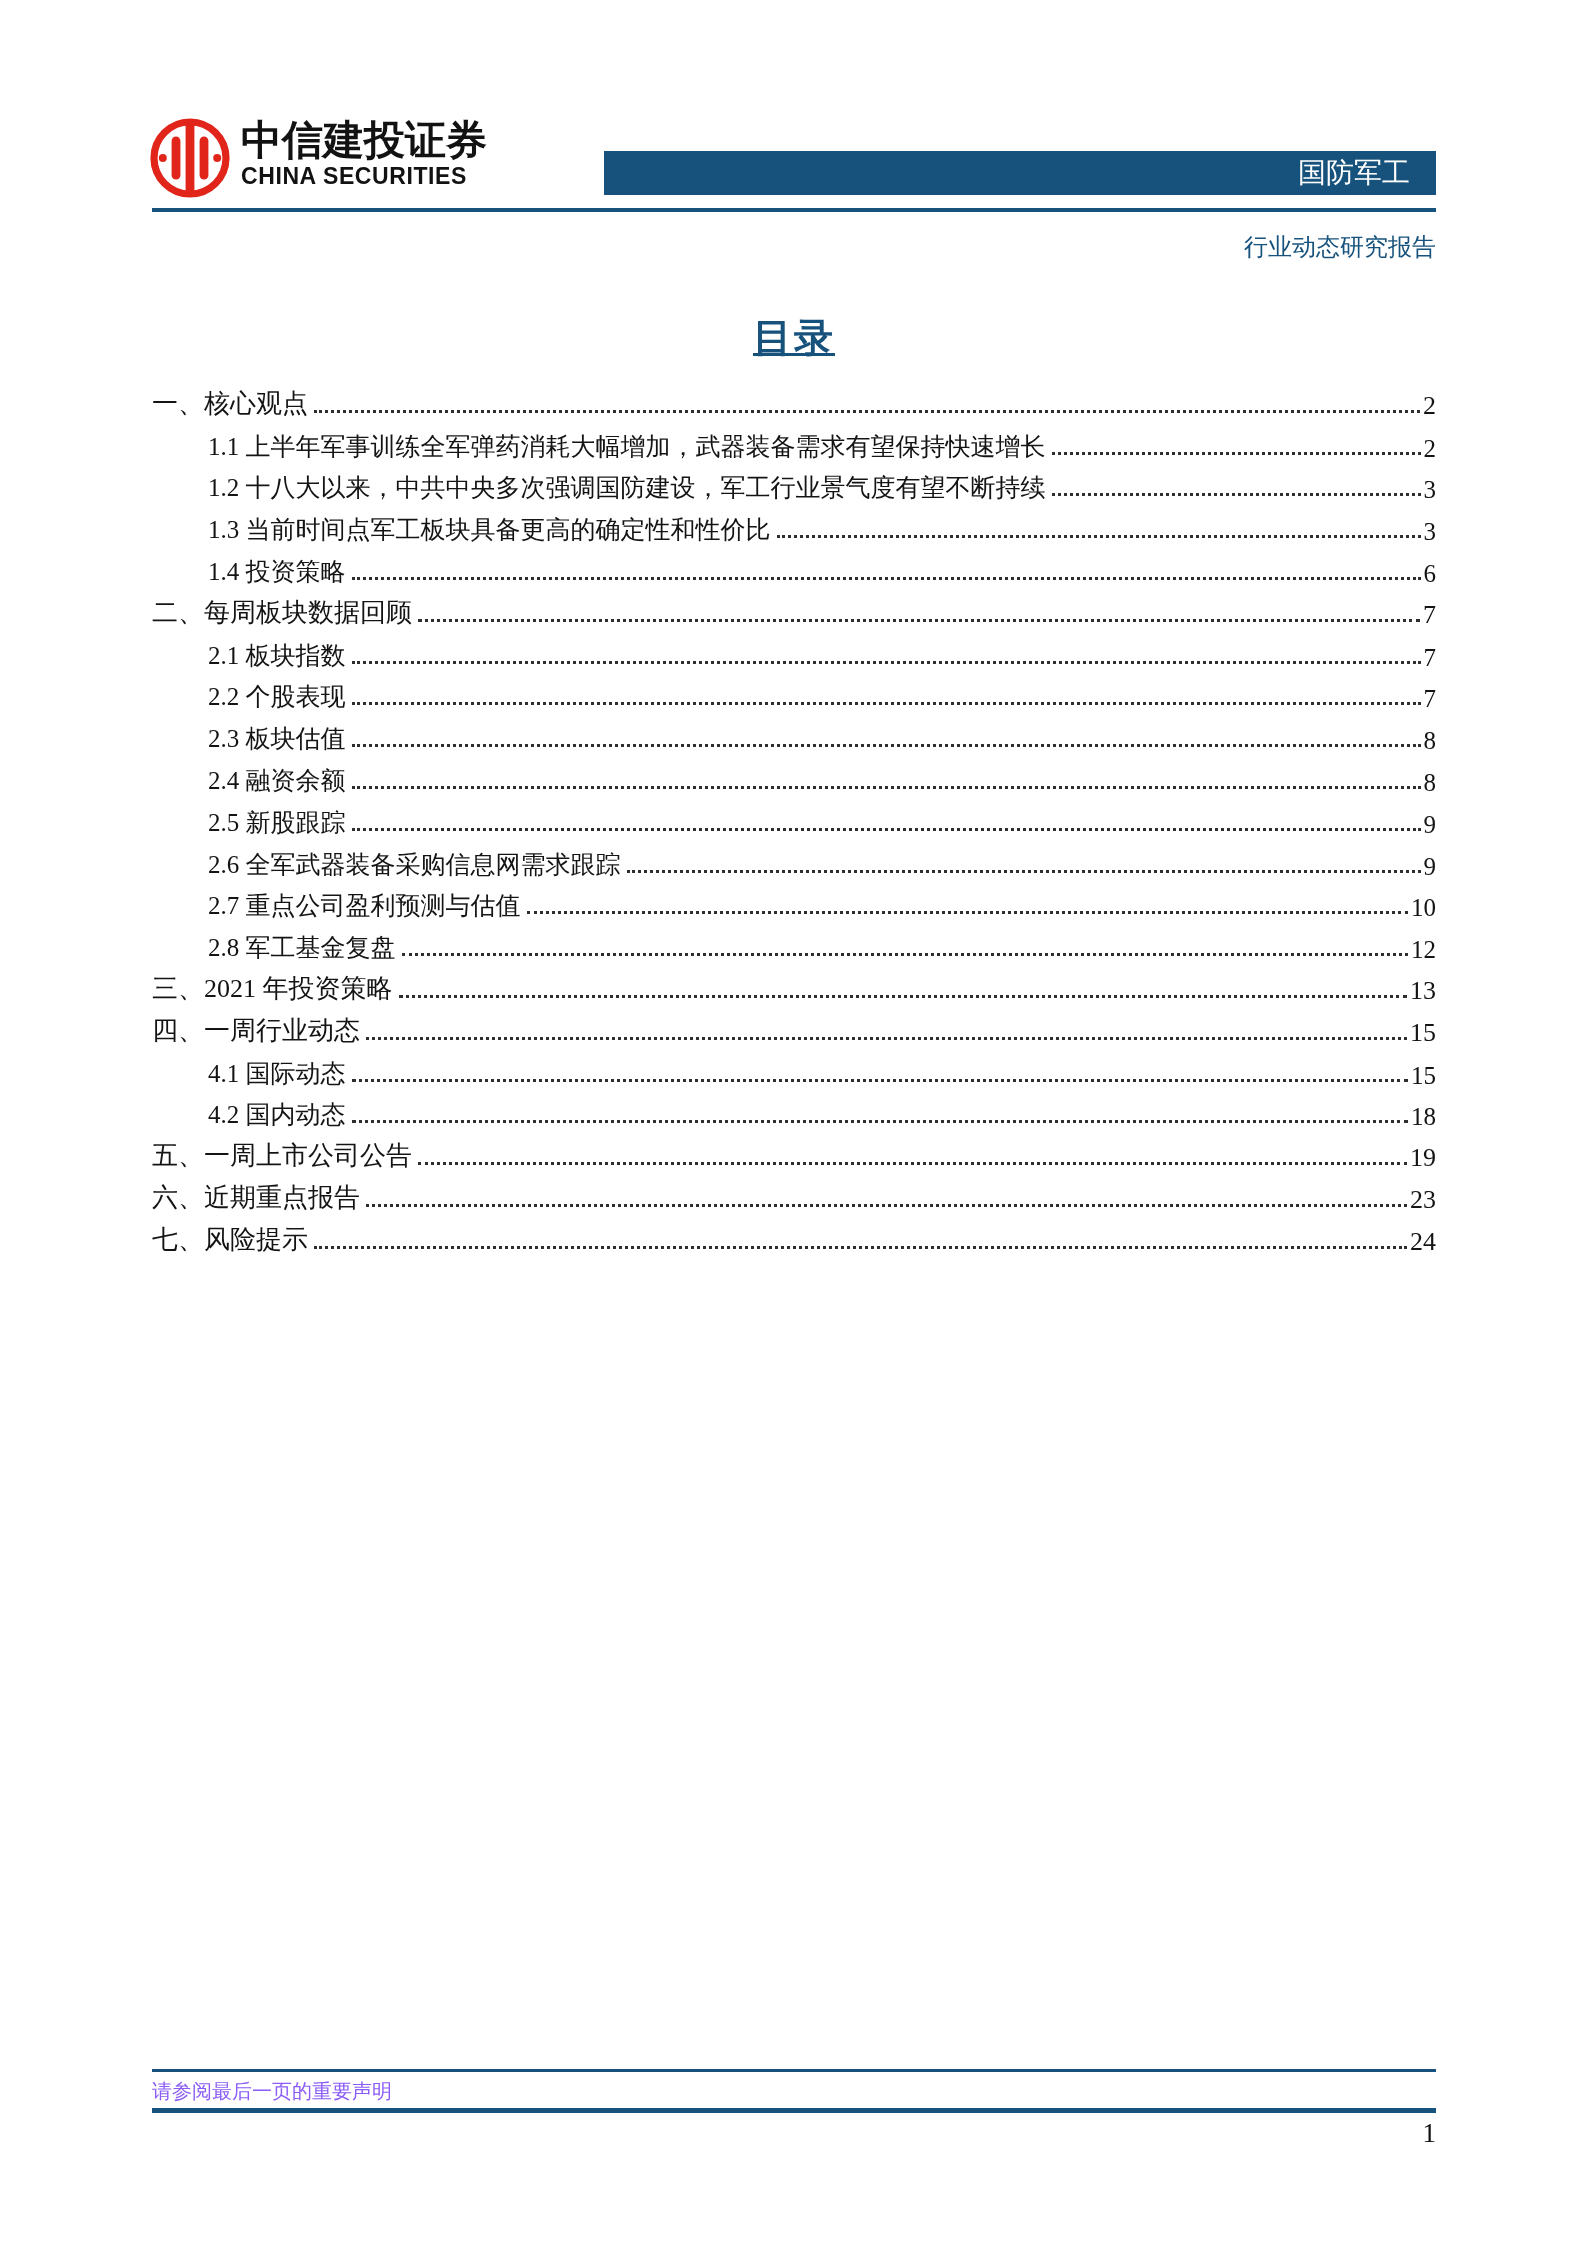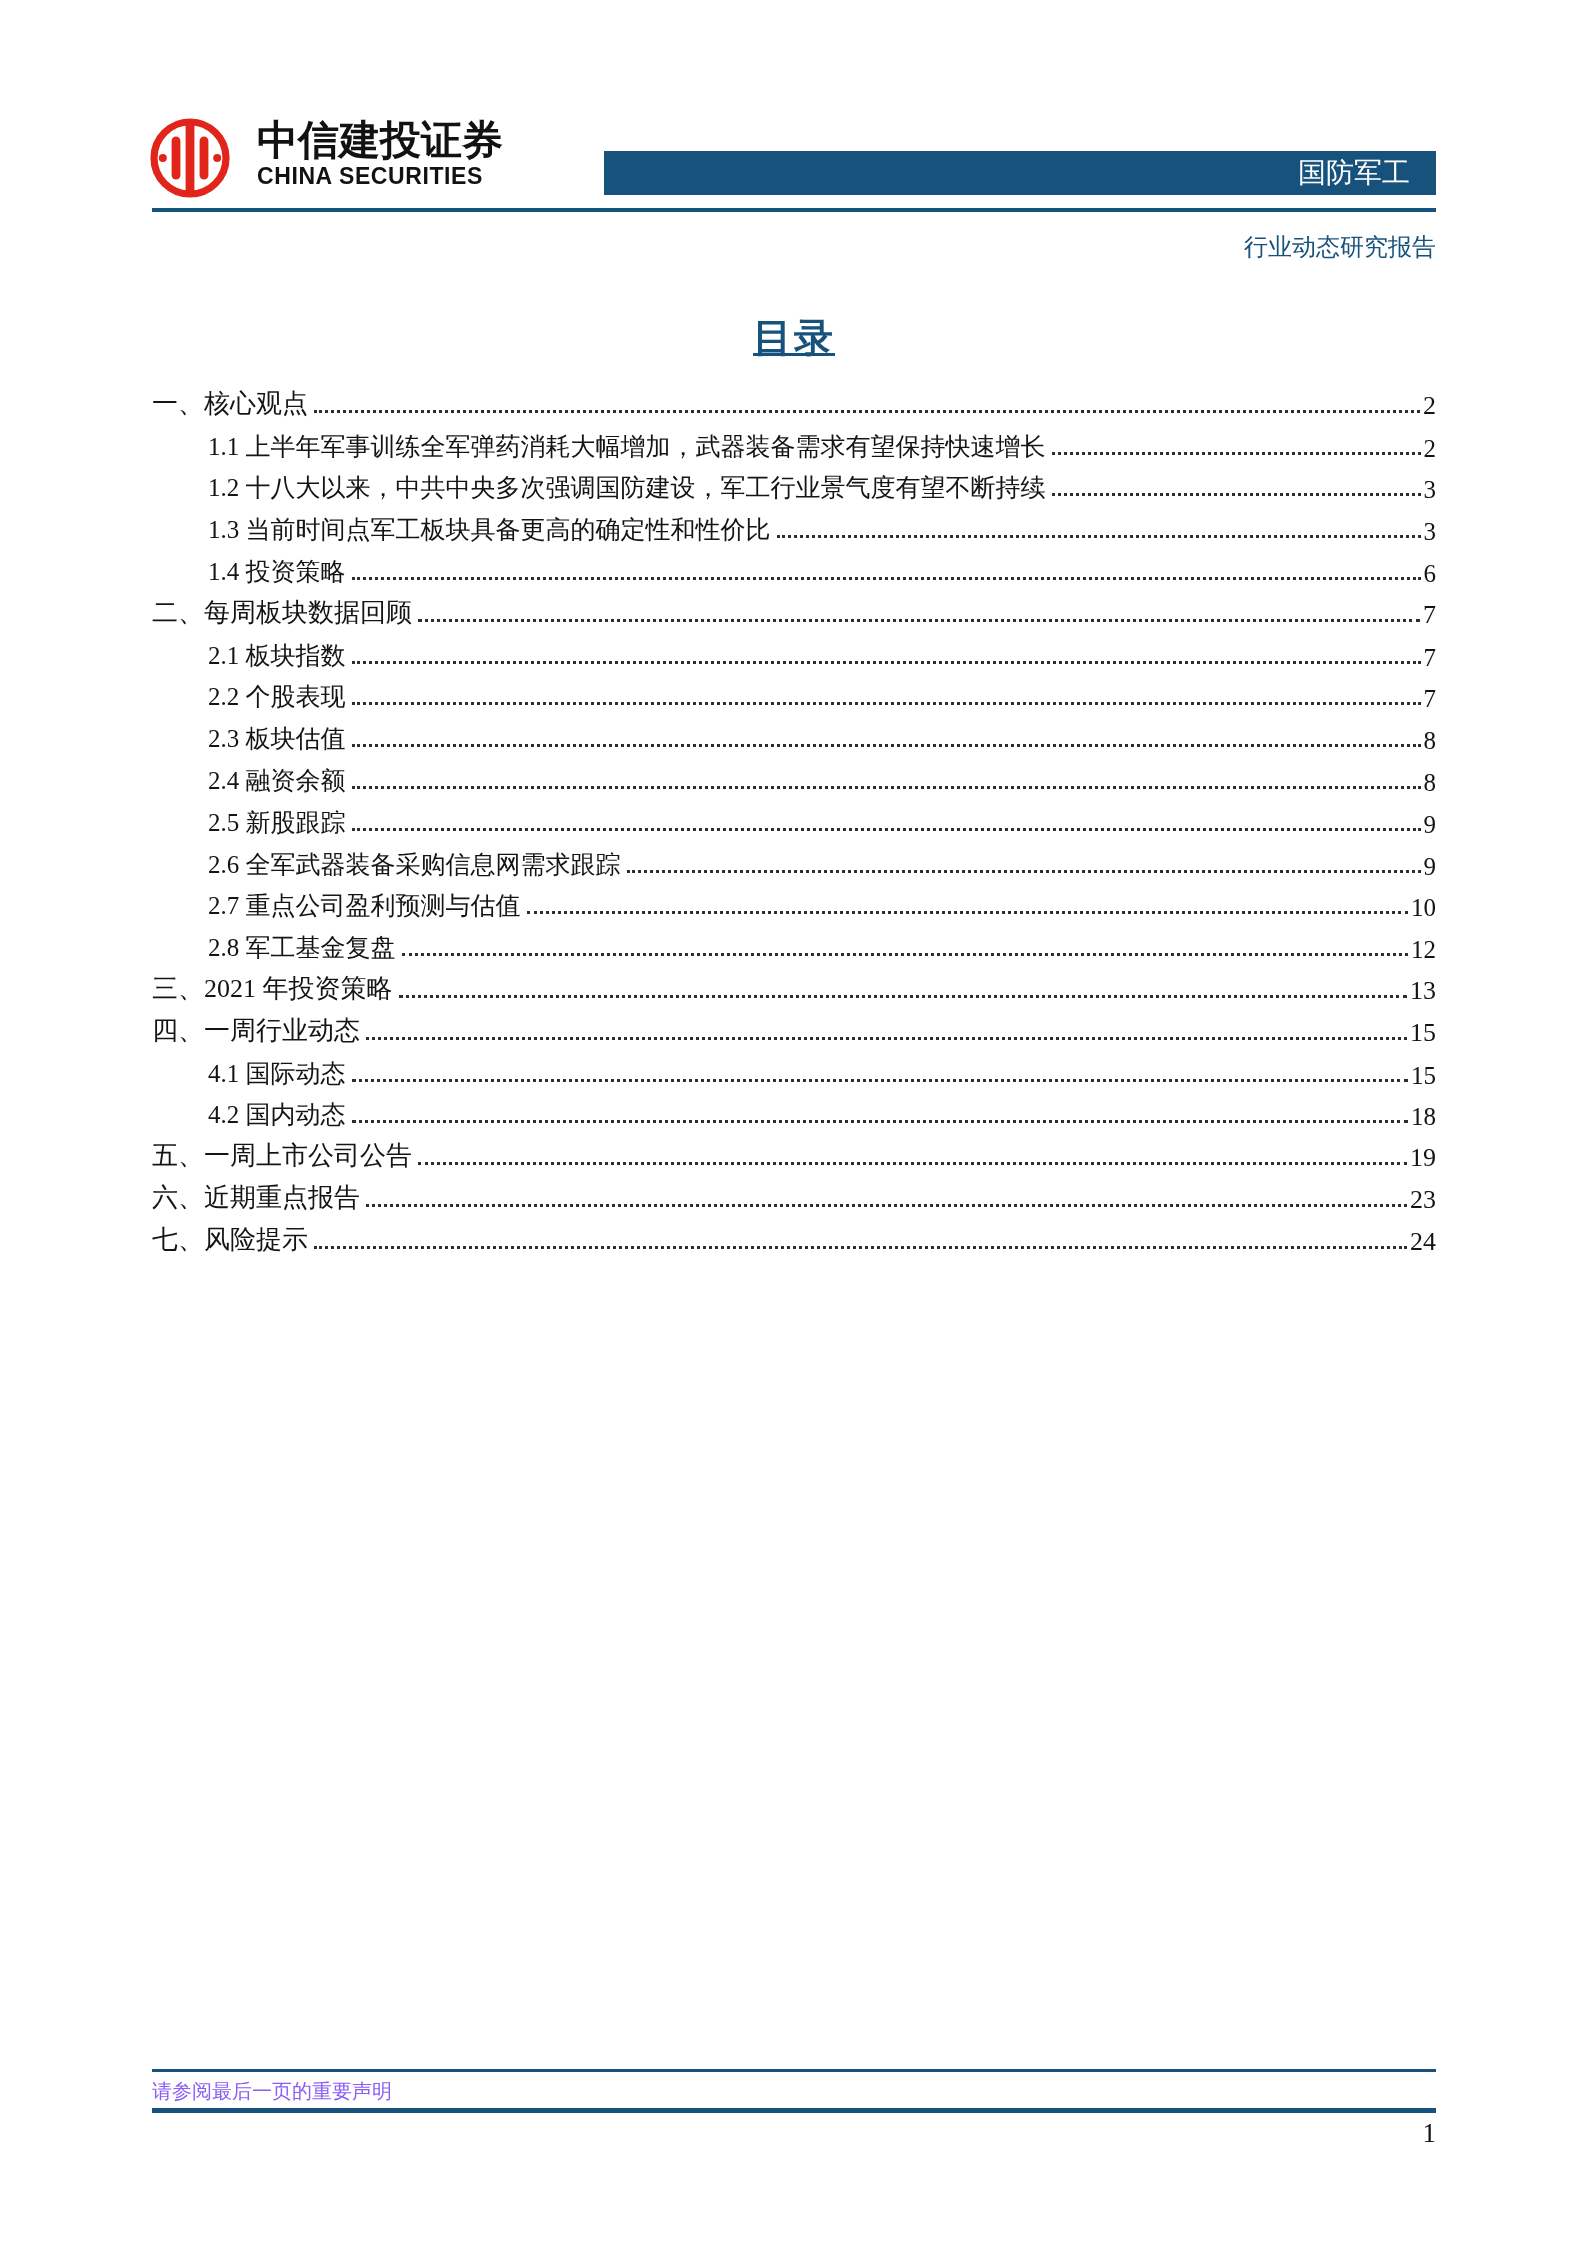--- a/index.html
+++ b/index.html
@@ -4,21 +4,21 @@
 <style>
   * { margin:0; padding:0; box-sizing:border-box; }
   html,body { background:#ffffff; }
   body { font-family:"Liberation Serif","DejaVu Serif",serif; color:#1a1a1a; }
   .page {
     position:relative; width:1586px; height:2244px; background:#ffffff;
     overflow:hidden; margin:0 auto;
   }
 
   
-  .logo-row { position:absolute; left:150px; top:118px; display:flex; align-items:flex-start;gap:16px; }
+  .logo-row { position:absolute; left:150px; top:118px; display:flex; align-items:flex-start; }
   .logo-mark { width:80px; height:80px; flex:0 0 auto; }
   .logo-text { margin-left:11px; font-family:"Liberation Sans","DejaVu Sans",sans-serif; }
   .logo-cn { font-size:41px; font-weight:bold; color:#121212; line-height:1.12; letter-spacing:0px; }
   .logo-en { font-size:23px; font-weight:bold; color:#121212; letter-spacing:0.6px; line-height:1.05; }
 
   .badge-bar {
     position:absolute; left:604px; top:151px; width:832px; height:44px;
     display:flex; align-items:center; justify-content:flex-end; padding-right:26px;
     font-family:"Liberation Sans","DejaVu Sans",sans-serif;
     font-size:28px; font-weight:normal; color:#ffffff;

